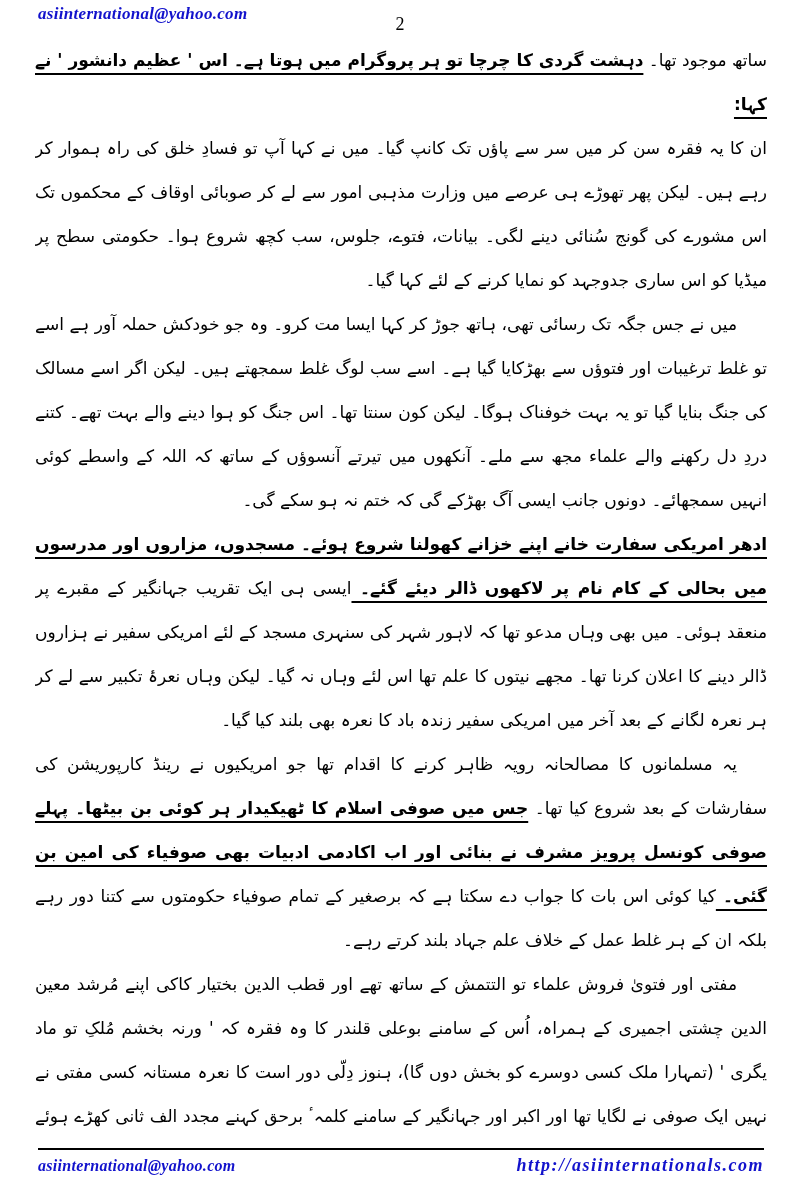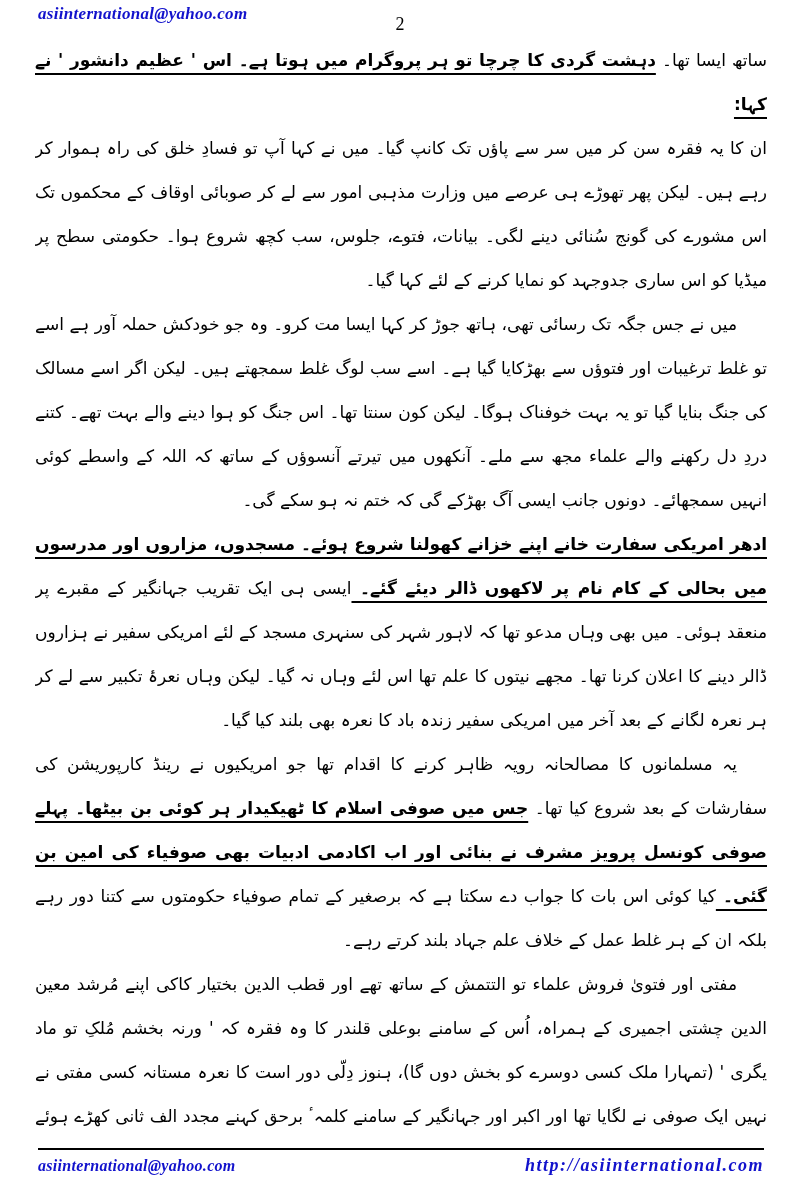--- a/index.html
+++ b/index.html
@@ -68,26 +68,26 @@
 </head>
 <body>
 
 <div class="page">
 
   <span class="header-email">asiinternational@yahoo.com</span>
 
   <div class="page-number">2</div>
 
   <div class="body-text" id="body-text">
-      <p class="para"><span class="">ساتھ ایسا تھا۔ </span><span class="seg-bold seg-underline">دہشت گردی کا چرچا تو ہر پروگرام میں ہوتا ہے۔ اس ' عظیم دانشور ' نے کہا:</span></p>
+      <p class="para"><span class="">ساتھ موجود تھا۔ </span><span class="seg-bold seg-underline">دہشت گردی کا چرچا تو ہر پروگرام میں ہوتا ہے۔ اس ' عظیم دانشور ' نے کہا:</span></p>
       <p class="para"><span class="">ان کا یہ فقرہ سن کر میں سر سے پاؤں تک کانپ گیا۔ میں نے کہا آپ تو فسادِ خلق کی راہ ہموار کر رہے ہیں۔ لیکن پھر تھوڑے ہی عرصے میں وزارت مذہبی امور سے لے کر صوبائی اوقاف کے محکموں تک اس مشورے کی گونج سُنائی دینے لگی۔ بیانات، فتوے، جلوس، سب کچھ شروع ہوا۔ حکومتی سطح پر میڈیا کو اس ساری جدوجہد کو نمایا کرنے کے لئے کہا گیا۔</span></p>
       <p class="para indent"><span class="">میں نے جس جگہ تک رسائی تھی، ہاتھ جوڑ کر کہا ایسا مت کرو۔ وہ جو خودکش حملہ آور ہے اسے تو غلط ترغیبات اور فتوؤں سے بھڑکایا گیا ہے۔ اسے سب لوگ غلط سمجھتے ہیں۔ لیکن اگر اسے مسالک کی جنگ بنایا گیا تو یہ بہت خوفناک ہوگا۔ لیکن کون سنتا تھا۔ اس جنگ کو ہوا دینے والے بہت تھے۔ کتنے دردِ دل رکھنے والے علماء مجھ سے ملے۔ آنکھوں میں تیرتے آنسوؤں کے ساتھ کہ اللہ کے واسطے کوئی انہیں سمجھائے۔ دونوں جانب ایسی آگ بھڑکے گی کہ ختم نہ ہو سکے گی۔</span></p>
       <p class="para"><span class="seg-bold seg-underline">ادھر امریکی سفارت خانے اپنے خزانے کھولنا شروع ہوئے۔ مسجدوں، مزاروں اور مدرسوں میں بحالی کے کام نام پر لاکھوں ڈالر دیئے گئے۔ </span><span class="">ایسی ہی ایک تقریب جہانگیر کے مقبرے پر منعقد ہوئی۔ میں بھی وہاں مدعو تھا کہ لاہور شہر کی سنہری مسجد کے لئے امریکی سفیر نے ہزاروں ڈالر دینے کا اعلان کرنا تھا۔ مجھے نیتوں کا علم تھا اس لئے وہاں نہ گیا۔ لیکن وہاں نعرۂ تکبیر سے لے کر ہر نعرہ لگانے کے بعد آخر میں امریکی سفیر زندہ باد کا نعرہ بھی بلند کیا گیا۔</span></p>
       <p class="para indent"><span class="">یہ مسلمانوں کا مصالحانہ رویہ ظاہر کرنے کا اقدام تھا جو امریکیوں نے رینڈ کارپوریشن کی سفارشات کے بعد شروع کیا تھا۔ </span><span class="seg-bold seg-underline">جس میں صوفی اسلام کا ٹھیکیدار ہر کوئی بن بیٹھا۔ پہلے صوفی کونسل پرویز مشرف نے بنائی اور اب اکادمی ادبیات بھی صوفیاء کی امین بن گئی۔ </span><span class="">کیا کوئی اس بات کا جواب دے سکتا ہے کہ برصغیر کے تمام صوفیاء حکومتوں سے کتنا دور رہے بلکہ ان کے ہر غلط عمل کے خلاف علم جہاد بلند کرتے رہے۔</span></p>
       <p class="para indent"><span class="">مفتی اور فتویٰ فروش علماء تو التتمش کے ساتھ تھے اور قطب الدین بختیار کاکی اپنے مُرشد معین الدین چشتی اجمیری کے ہمراہ، اُس کے سامنے بوعلی قلندر کا وہ فقرہ کہ ' ورنہ بخشم مُلکِ تو ماد یگری ' (تمہارا ملک کسی دوسرے کو بخش دوں گا)، ہنوز دِلّی دور است کا نعرہ مستانہ کسی مفتی نے نہیں ایک صوفی نے لگایا تھا اور اکبر اور جہانگیر کے سامنے کلمہٴ برحق کہنے مجدد الف ثانی کھڑے ہوئے تھے اور گوالیار کے قلعے کی قید انہیں کا طرۂ امتیاز ہے۔</span></p>
     </div>
 
   <div class="footer">
     <span class="footer-email">asiinternational@yahoo.com</span>
-    <span class="footer-url">http://asiinternational.com</span>
+    <span class="footer-url">http://asiinternationals.com</span>
   </div>
 
 </div>
 
 </body></html>

